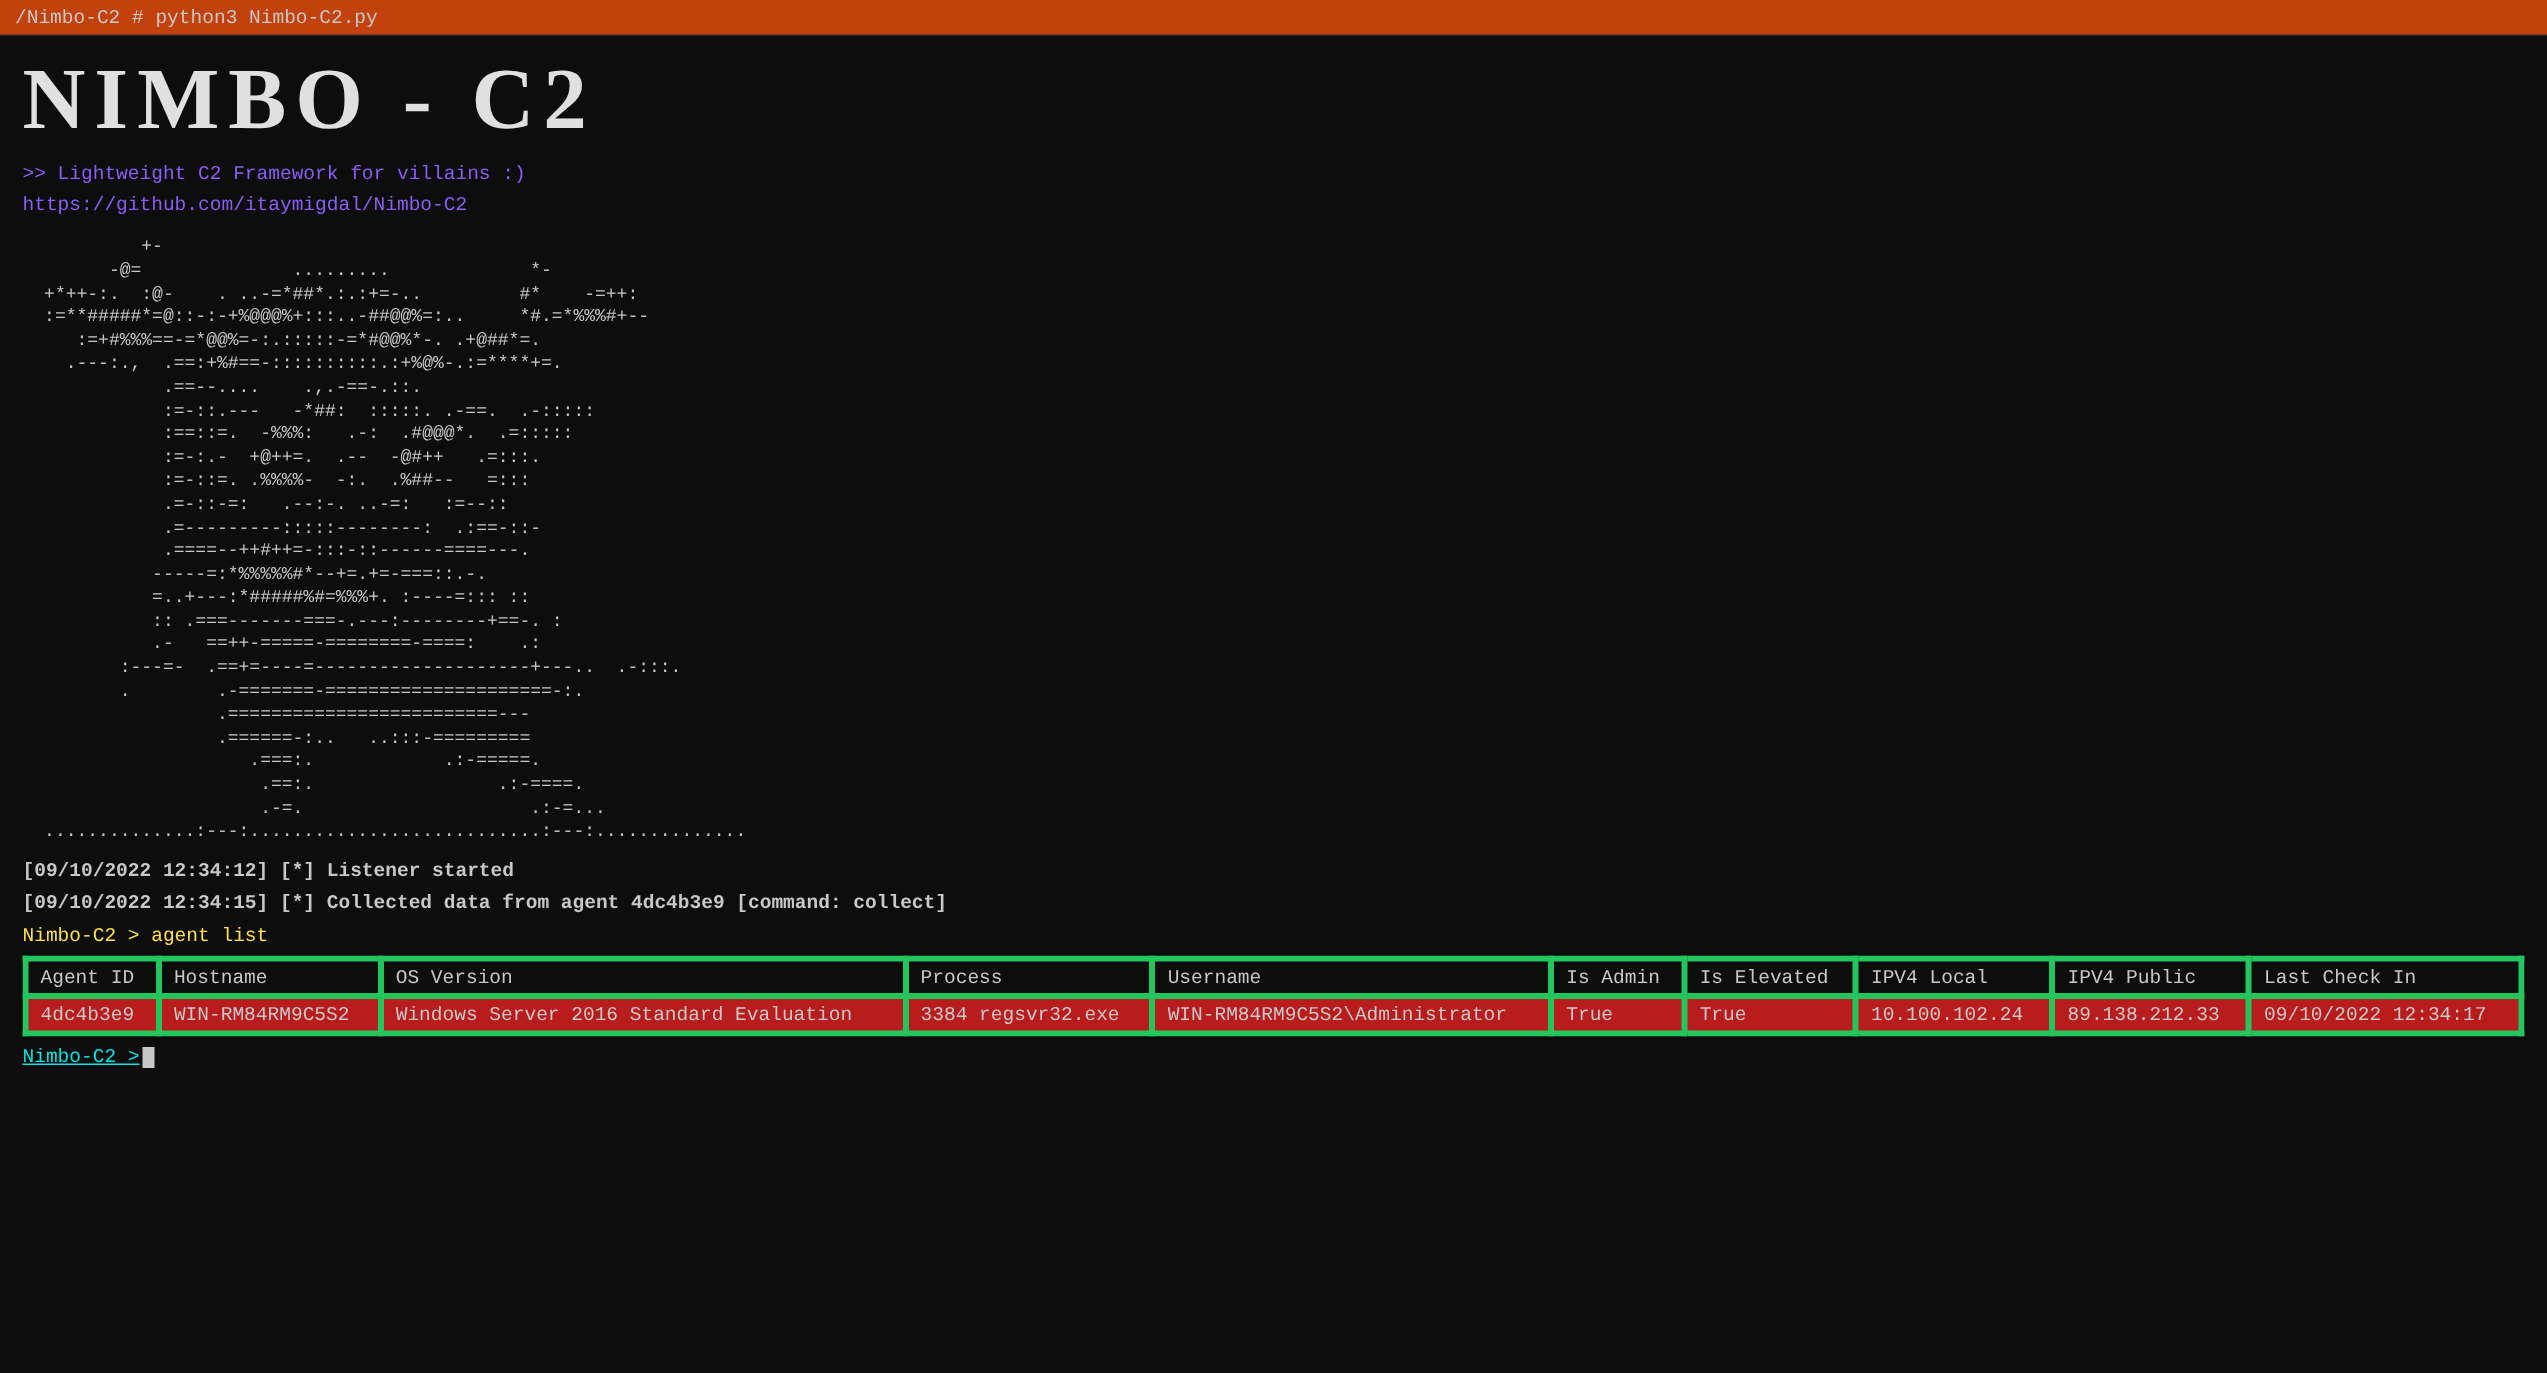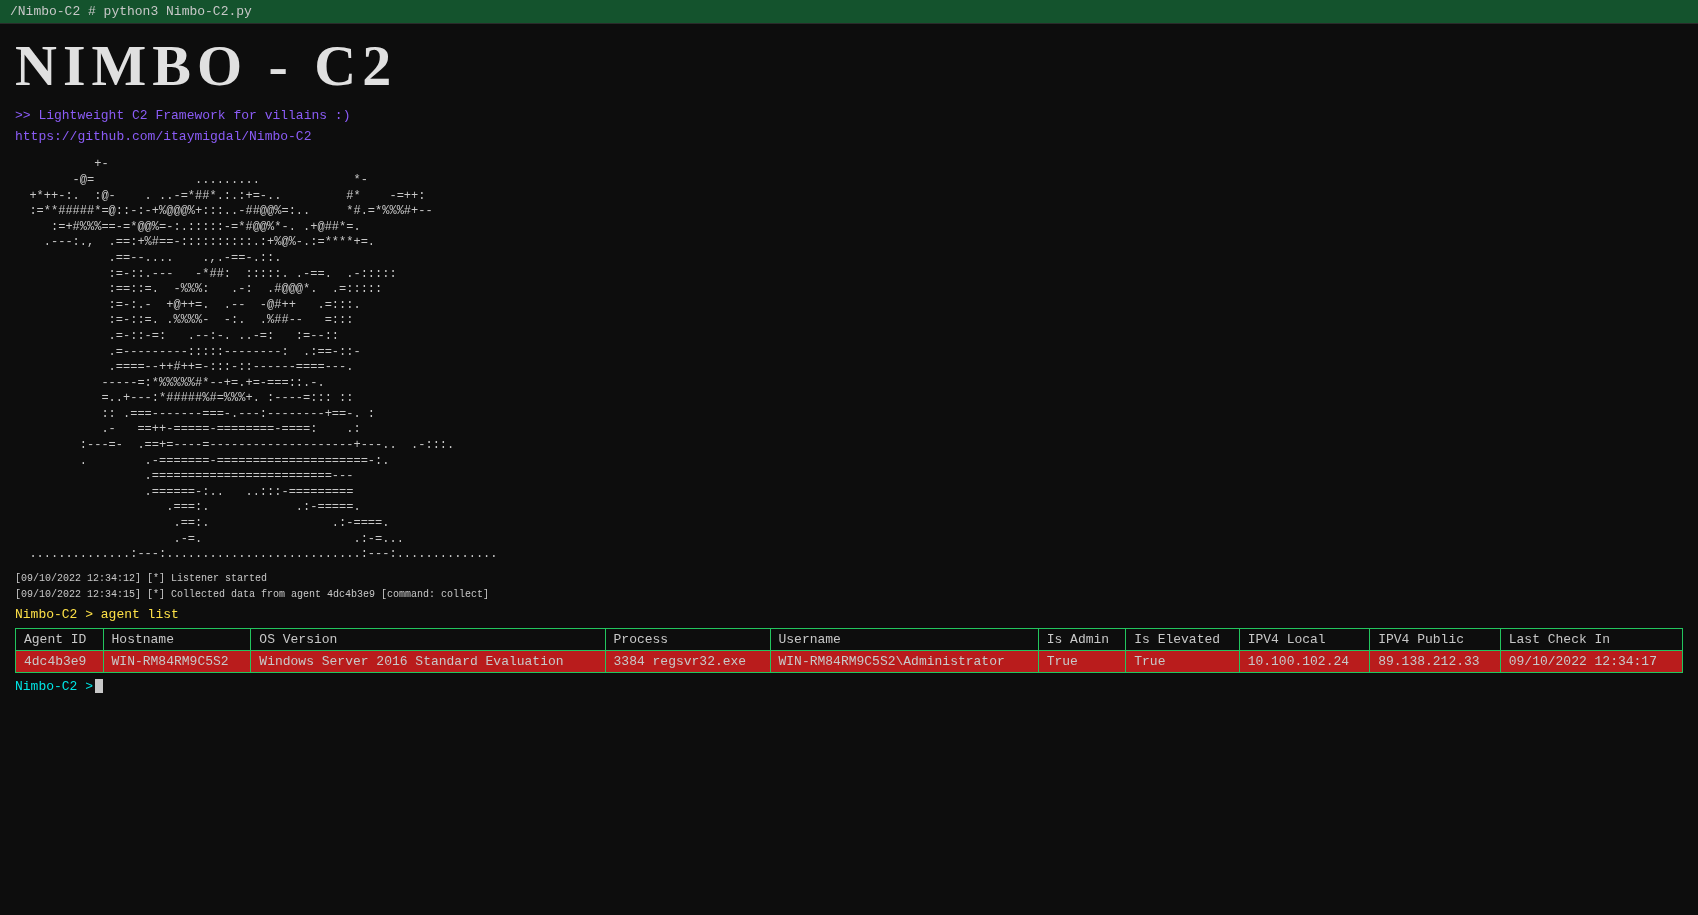--- a/index.html
+++ b/index.html
@@ -19,21 +19,21 @@
     }
 
     #terminal {
       width: 1698px;
       min-height: 915px;
       background-color: #0d0d0d;
       padding: 0;
     }
 
     #title-bar {
-      background-color: #14532d;
+      background-color: #c2410c;
       color: #c8c8c8;
       padding: 4px 10px;
       font-size: 13px;
       border-bottom: 1px solid #2a2a2a;
     }
 
     #content {
       padding: 10px 15px;
     }
 
@@ -58,23 +58,24 @@
     #ascii-art {
       color: #c8c8c8;
       font-size: 12px;
       line-height: 1.3;
       white-space: pre;
       margin-bottom: 8px;
     }
 
     #log-lines {
       color: #c8c8c8;
-      font-size: 10px;
+      font-size: 13px;
       line-height: 1.6;
       margin-bottom: 4px;
+      font-weight: bold;
     }
 
     .log-line {
       display: block;
     }
 
     #prompt-agent-list {
       color: #fde047;
       font-size: 13px;
       margin-bottom: 6px;
@@ -89,21 +90,21 @@
     .agent-table {
       border-collapse: collapse;
       width: 100%;
       color: #c8c8c8;
       font-size: 13px;
       font-family: 'Courier New', Courier, monospace;
     }
 
     .agent-table th,
     .agent-table td {
-      border: 1px solid #22c55e;
+      border: 4px solid #22c55e;
       padding: 3px 8px;
       white-space: nowrap;
       text-align: left;
     }
 
     .agent-table th {
       background-color: #0d0d0d;
       color: #c8c8c8;
       font-weight: normal;
     }
@@ -111,20 +112,21 @@
     .agent-table td {
       background-color: #b91c1c;
     }
 
     #final-prompt {
       color: #00e5e5;
       font-size: 13px;
       margin-top: 6px;
       display: flex;
       align-items: center;
+      text-decoration: underline;
     }
 
     .cursor {
       display: inline-block;
       width: 8px;
       height: 14px;
       background-color: #c8c8c8;
       margin-left: 2px;
       animation: blink 1s step-end infinite;
     }

